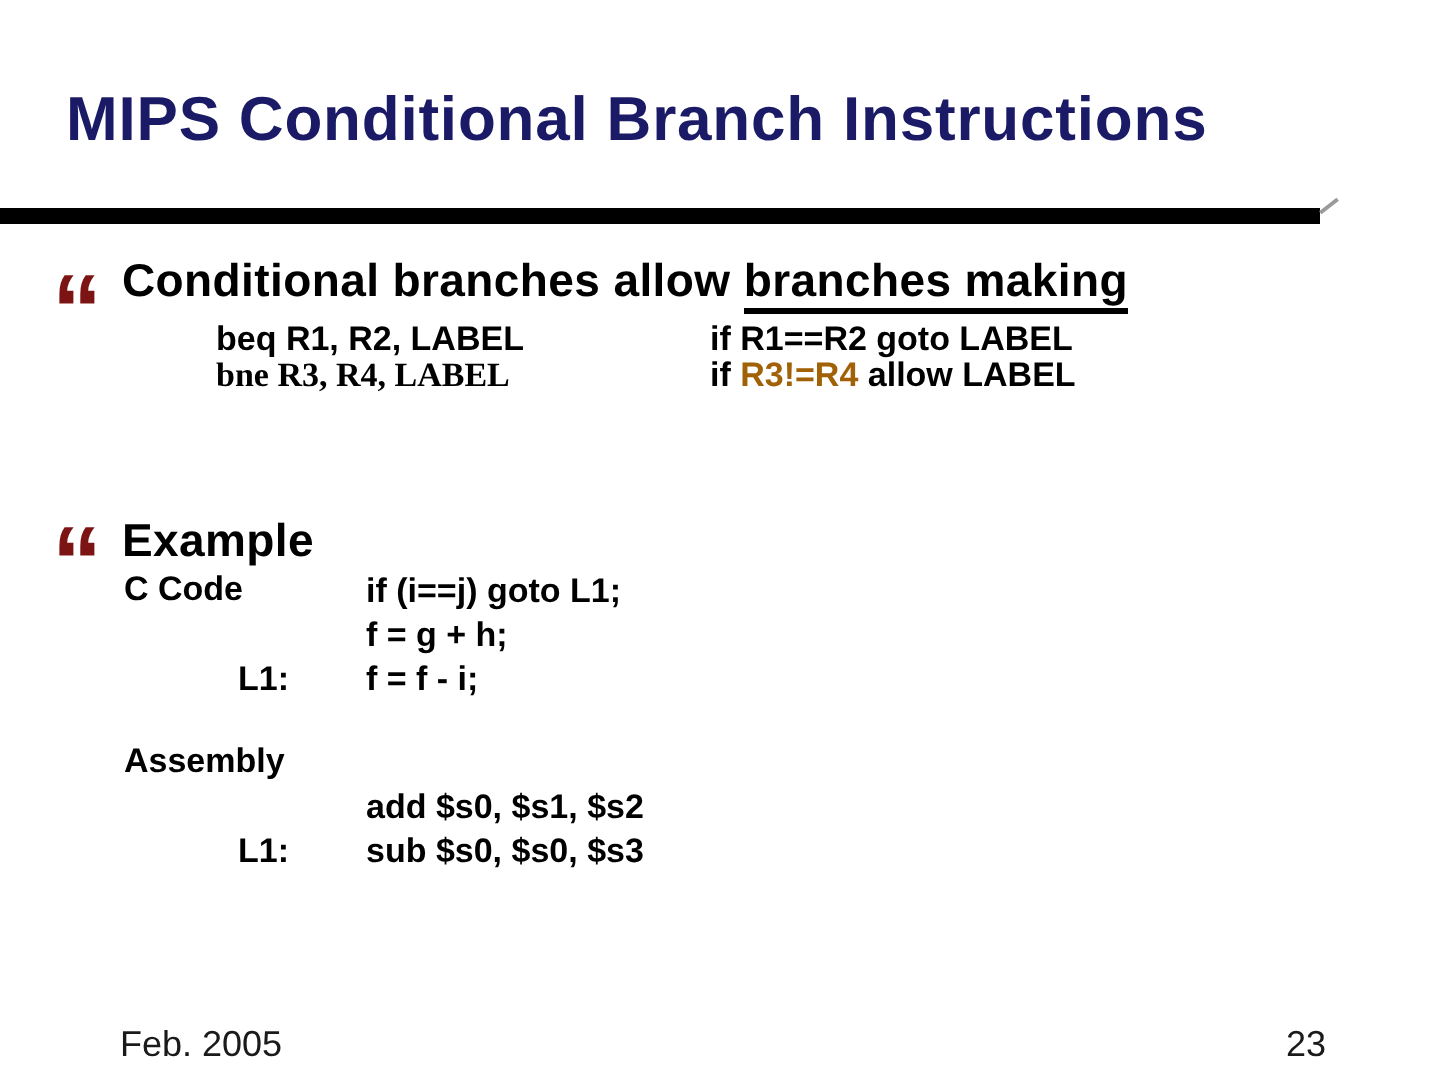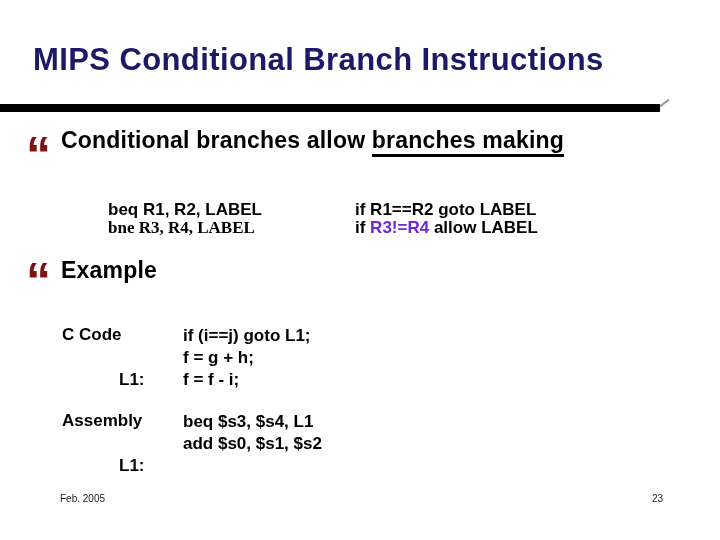--- a/index.html
+++ b/index.html
@@ -61,43 +61,43 @@
   .b1 { left: 61px; top: 129px; }
   .b2 { left: 61px; top: 259px; }
   .u { border-bottom: 3px solid #000000; padding-bottom: 1px; }
   .code {
     position: absolute;
     font-weight: bold;
     font-size: 17px;
     line-height: 1;
     white-space: nowrap;
     color: #000000;
-    margin-top: 40px;
   }
-  .red { color: #6d28d9; }
+  .red { color: #a16207; }
   .c-r1l { left: 108px; top: 161px; }
   .c-r1r { left: 355px; top: 161px; }
   .c-r2l { left: 108px; top: 179px; font-family: Liberation Serif, serif; }
   .c-r2r { left: 355px; top: 179px; }
   .ex-c-label { left: 62px;  top: 286px; }
   .ex-c1      { left: 183px; top: 287px; }
   .ex-c2      { left: 183px; top: 309px; }
   .ex-cl1     { left: 119px; top: 331px; }
   .ex-c3      { left: 183px; top: 331px; }
   .ex-a-label { left: 62px;  top: 372px; }
   .ex-a1      { left: 183px; top: 373px; }
   .ex-a2      { left: 183px; top: 395px; }
   .ex-al1     { left: 119px; top: 417px; }
   .ex-a3      { left: 183px; top: 417px; }
   .footer-item {
     position: absolute;
-    font-size: 10px;
+    font-size: 18px;
     color: #1a1a1a;
     line-height: 1;
     white-space: nowrap;
+    margin-top: 19px;
   }
   .f-date   { left: 60px; top: 494px; }
   .f-center { left: 0; right: 0; top: 494px; text-align: center; }
   .f-page   { right: 57px; top: 494px; }
 </style>
 </head>
 <body>
 
 <div class="slide">
 
@@ -117,20 +117,20 @@
   <span class="marker m2">“</span>
   <div class="bullet-line b2">Example</div>
 
   <div class="code ex-c-label">C Code</div>
   <div class="code ex-c1">if (i==j) goto L1;</div>
   <div class="code ex-c2">f = g + h;</div>
   <div class="code ex-cl1">L1:</div>
   <div class="code ex-c3">f = f - i;</div>
 
   <div class="code ex-a-label">Assembly</div>
-  <div class="code ex-a1">beq $s3, $s4, L1</div>
   <div class="code ex-a2">add $s0, $s1, $s2</div>
   <div class="code ex-al1">L1:</div>
+  <div class="code ex-a3">sub $s0, $s0, $s3</div>
 
   <div class="footer-item f-date">Feb. 2005</div>
   <div class="footer-item f-page">23</div>
 
 </div>
 
 </body></html>

